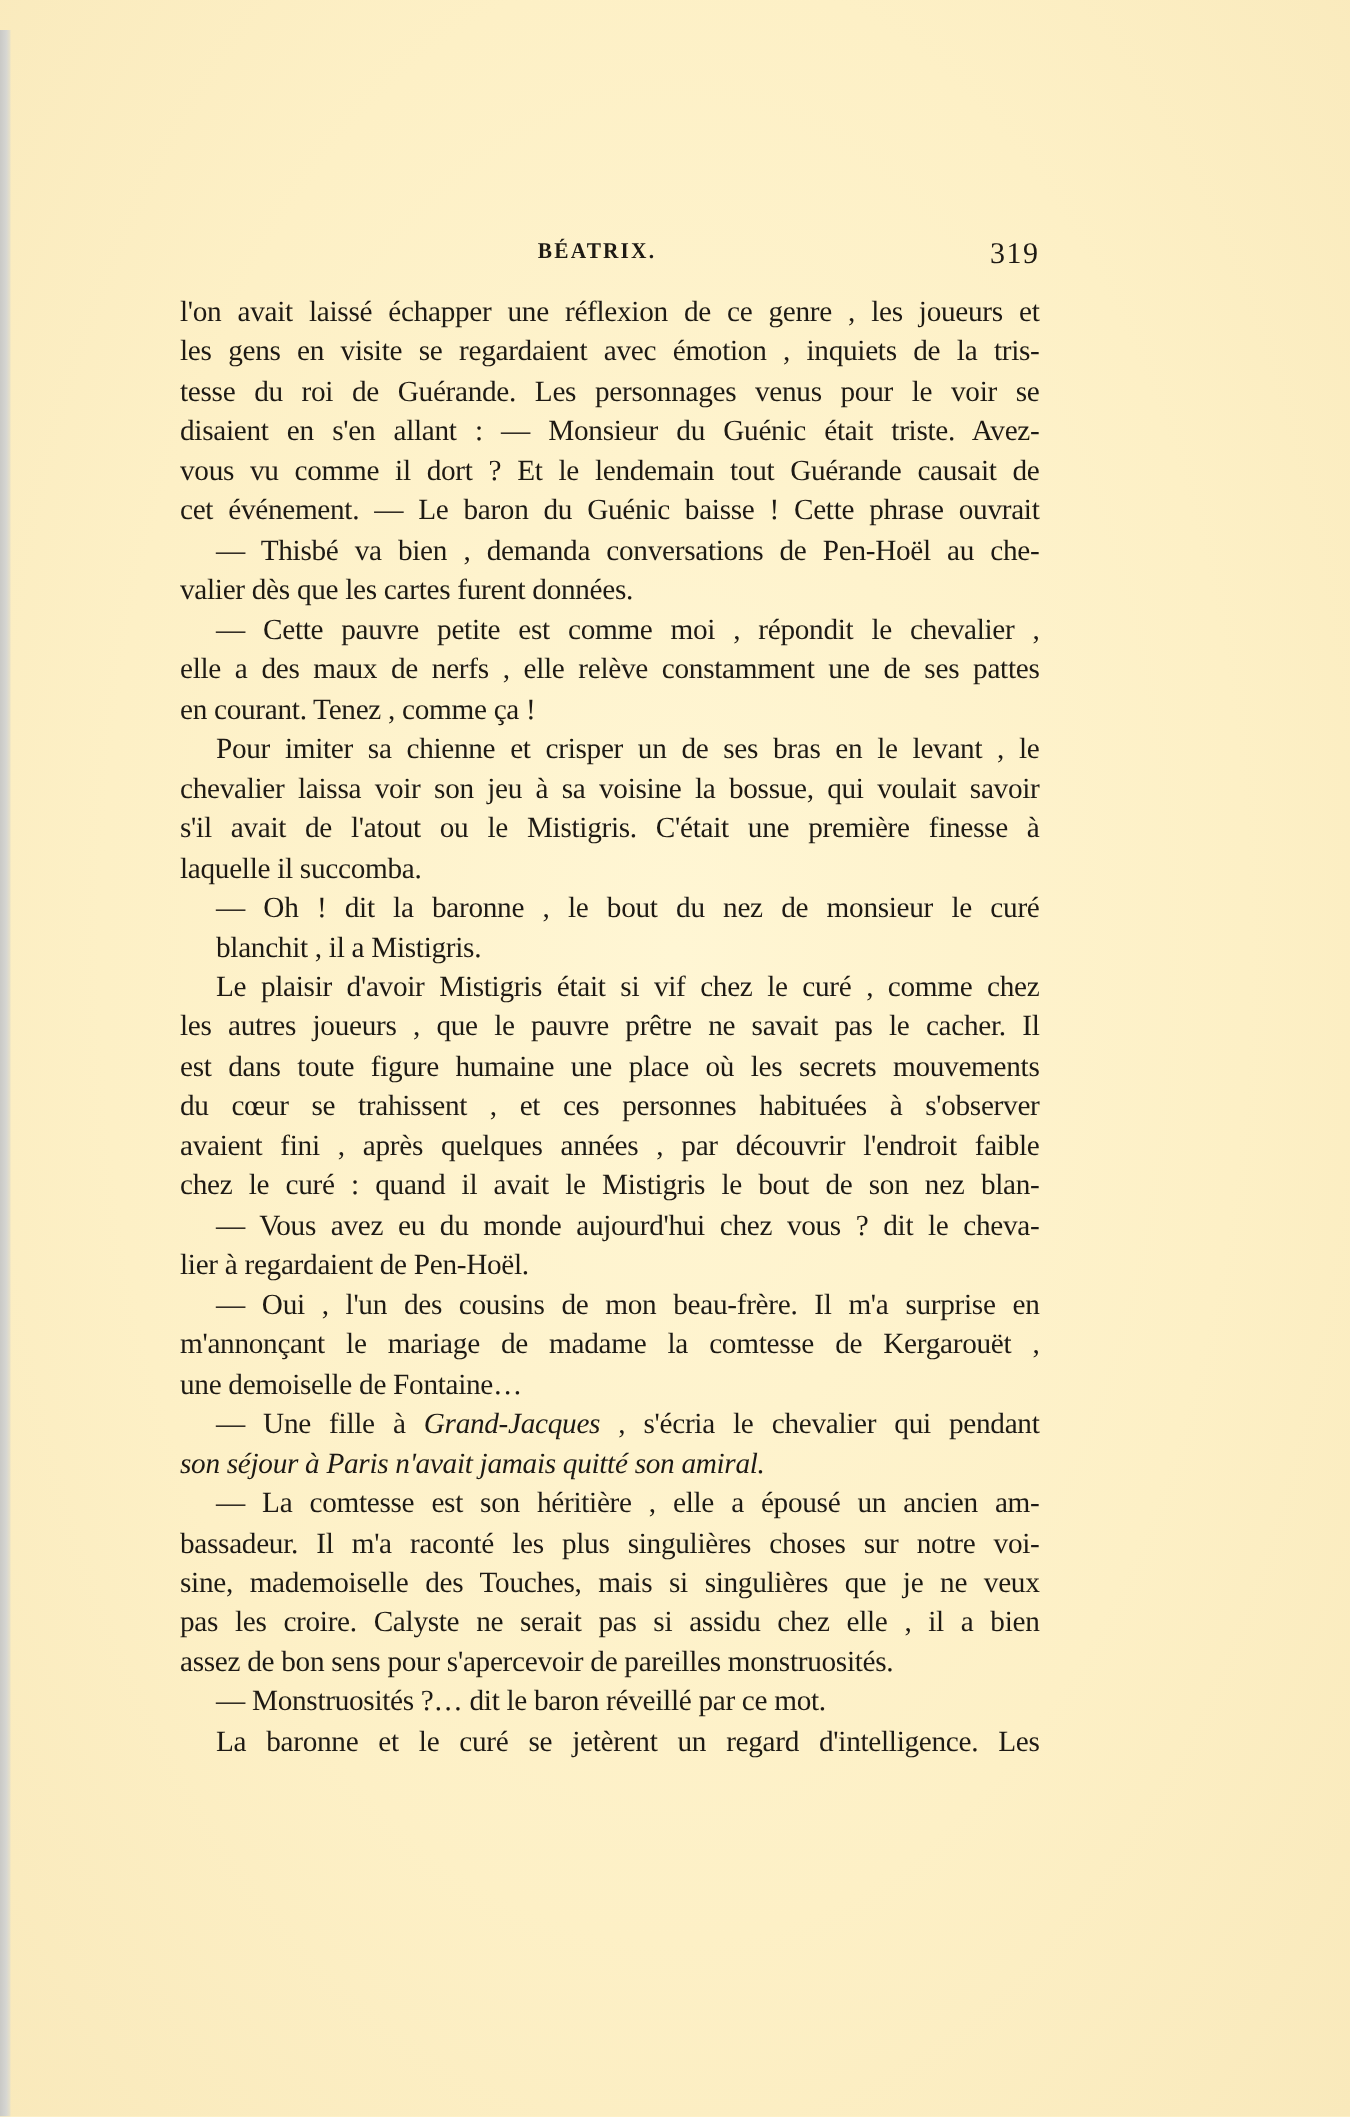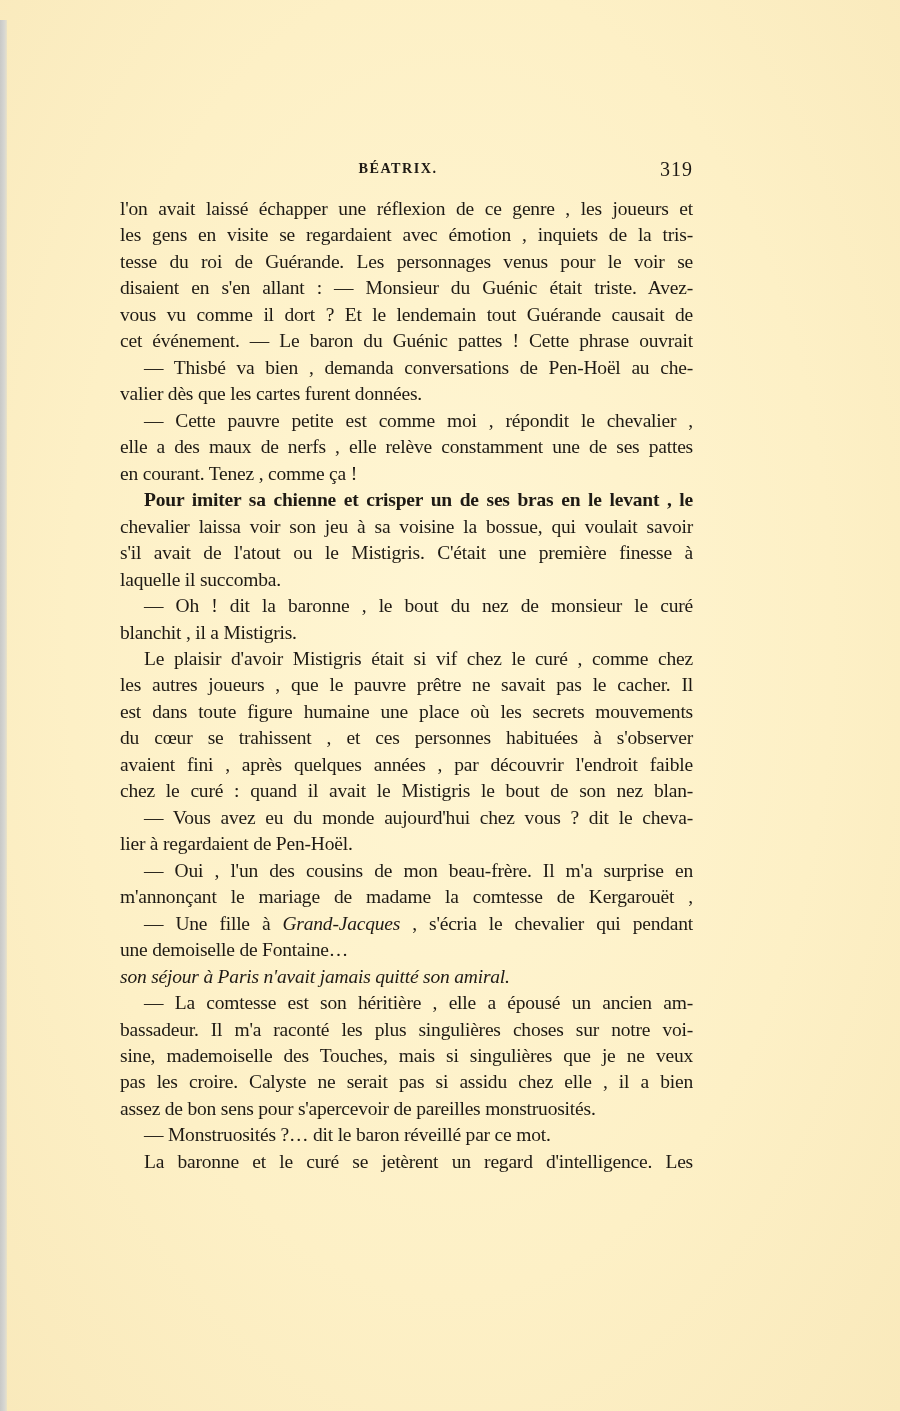--- a/index.html
+++ b/index.html
@@ -57,44 +57,44 @@
     <div class="running-title">BÉATRIX.</div>
     <div class="page-number">319</div>
   </div>
 
   <div class="text-block" id="text-block">
       <div class="line" style="display: block; width: 573px; box-sizing: border-box;">l'on avait laissé échapper une réflexion de ce genre , les joueurs et</div>
       <div class="line" style="display: block; width: 573px; box-sizing: border-box;">les gens en visite se regardaient avec émotion , inquiets de la tris-</div>
       <div class="line" style="display: block; width: 573px; box-sizing: border-box;">tesse du roi de Guérande. Les personnages venus pour le voir se</div>
       <div class="line" style="display: block; width: 573px; box-sizing: border-box;">disaient en s'en allant : — Monsieur du Guénic était triste. Avez-</div>
       <div class="line" style="display: block; width: 573px; box-sizing: border-box;">vous vu comme il dort ? Et le lendemain tout Guérande causait de</div>
-      <div class="line" style="display: block; width: 573px; box-sizing: border-box;">cet événement. — Le baron du Guénic pattes ! Cette phrase ouvrait</div>
+      <div class="line" style="display: block; width: 573px; box-sizing: border-box;">cet événement. — Le baron du Guénic baisse ! Cette phrase ouvrait</div>
       <div class="line indent" style="display: block; width: 573px; box-sizing: border-box;">— Thisbé va bien , demanda conversations de Pen-Hoël au che-</div>
       <div class="line last" style="display: block; width: auto;">valier dès que les cartes furent données.</div>
       <div class="line indent" style="display: block; width: 573px; box-sizing: border-box;">— Cette pauvre petite est comme moi , répondit le chevalier ,</div>
       <div class="line" style="display: block; width: 573px; box-sizing: border-box;">elle a des maux de nerfs , elle relève constamment une de ses pattes</div>
       <div class="line last" style="display: block; width: auto;">en courant. Tenez , comme ça !</div>
-      <div class="line indent" style="display: block; width: 573px; box-sizing: border-box; font-weight: bold;">Pour imiter sa chienne et crisper un de ses bras en le levant , le</div>
+      <div class="line indent" style="display: block; width: 573px; box-sizing: border-box;">Pour imiter sa chienne et crisper un de ses bras en le levant , le</div>
       <div class="line" style="display: block; width: 573px; box-sizing: border-box;">chevalier laissa voir son jeu à sa voisine la bossue, qui voulait savoir</div>
       <div class="line" style="display: block; width: 573px; box-sizing: border-box;">s'il avait de l'atout ou le Mistigris. C'était une première finesse à</div>
       <div class="line last" style="display: block; width: auto;">laquelle il succomba.</div>
       <div class="line indent" style="display: block; width: 573px; box-sizing: border-box;">— Oh ! dit la baronne , le bout du nez de monsieur le curé</div>
-      <div class="line last" style="display: block; width: auto;">blanchit , il a Mistigris.</div>
+      <div class="line last" style="display: block; width: auto; margin-left: 24px;">blanchit , il a Mistigris.</div>
       <div class="line indent" style="display: block; width: 573px; box-sizing: border-box;">Le plaisir d'avoir Mistigris était si vif chez le curé , comme chez</div>
       <div class="line" style="display: block; width: 573px; box-sizing: border-box;">les autres joueurs , que le pauvre prêtre ne savait pas le cacher. Il</div>
       <div class="line" style="display: block; width: 573px; box-sizing: border-box;">est dans toute figure humaine une place où les secrets mouvements</div>
       <div class="line" style="display: block; width: 573px; box-sizing: border-box;">du cœur se trahissent , et ces personnes habituées à s'observer</div>
       <div class="line" style="display: block; width: 573px; box-sizing: border-box;">avaient fini , après quelques années , par découvrir l'endroit faible</div>
       <div class="line" style="display: block; width: 573px; box-sizing: border-box;">chez le curé : quand il avait le Mistigris le bout de son nez blan-</div>
       <div class="line indent" style="display: block; width: 573px; box-sizing: border-box;">— Vous avez eu du monde aujourd'hui chez vous ? dit le cheva-</div>
       <div class="line last" style="display: block; width: auto;">lier à regardaient de Pen-Hoël.</div>
       <div class="line indent" style="display: block; width: 573px; box-sizing: border-box;">— Oui , l'un des cousins de mon beau-frère. Il m'a surprise en</div>
       <div class="line" style="display: block; width: 573px; box-sizing: border-box;">m'annonçant le mariage de madame la comtesse de Kergarouët ,</div>
+      <div class="line last" style="display: block; width: auto;">une demoiselle de Fontaine…</div>
       <div class="line indent" style="display: block; width: 573px; box-sizing: border-box;"><span>— Une fille à </span><i>Grand-Jacques</i><span> , s'écria le chevalier qui pendant</span></div>
-      <div class="line last" style="display: block; width: auto;">une demoiselle de Fontaine…</div>
       <div class="line last" style="display: block; width: auto; font-style: italic;">son séjour à Paris n'avait jamais quitté son amiral.</div>
       <div class="line indent" style="display: block; width: 573px; box-sizing: border-box;">— La comtesse est son héritière , elle a épousé un ancien am-</div>
       <div class="line" style="display: block; width: 573px; box-sizing: border-box;">bassadeur. Il m'a raconté les plus singulières choses sur notre voi-</div>
       <div class="line" style="display: block; width: 573px; box-sizing: border-box;">sine, mademoiselle des Touches, mais si singulières que je ne veux</div>
       <div class="line" style="display: block; width: 573px; box-sizing: border-box;">pas les croire. Calyste ne serait pas si assidu chez elle , il a bien</div>
       <div class="line last" style="display: block; width: auto;">assez de bon sens pour s'apercevoir de pareilles monstruosités.</div>
       <div class="line indent last" style="display: block; width: auto;">— Monstruosités ?… dit le baron réveillé par ce mot.</div>
       <div class="line indent" style="display: block; width: 573px; box-sizing: border-box;">La baronne et le curé se jetèrent un regard d'intelligence. Les</div>
     </div>
 </div>

